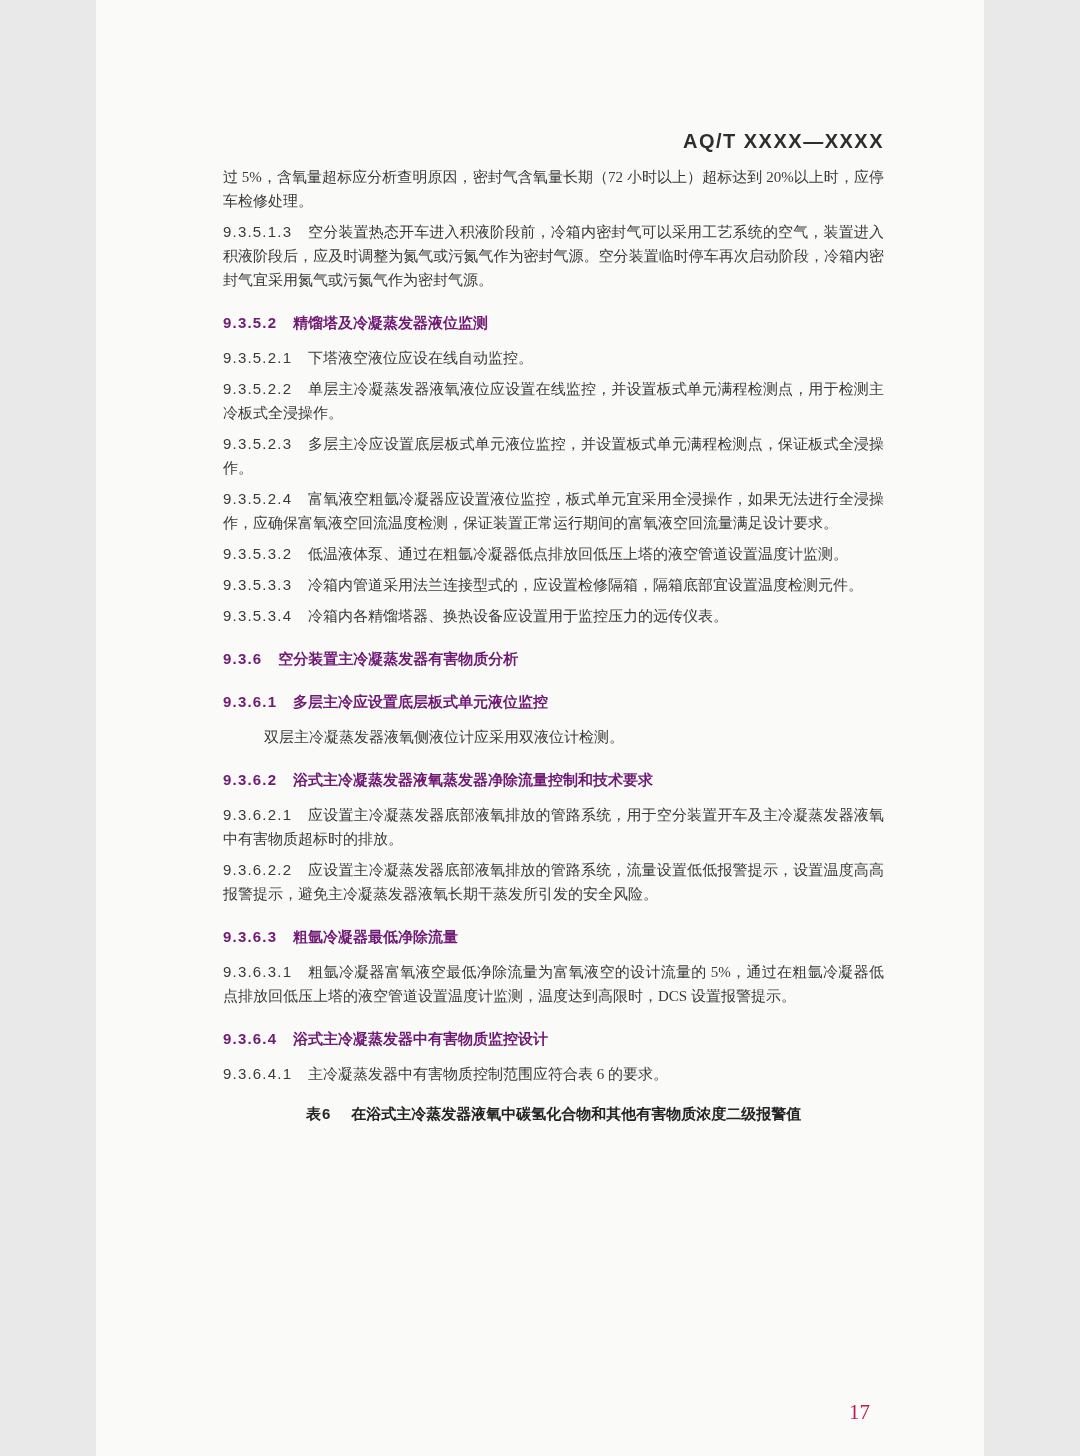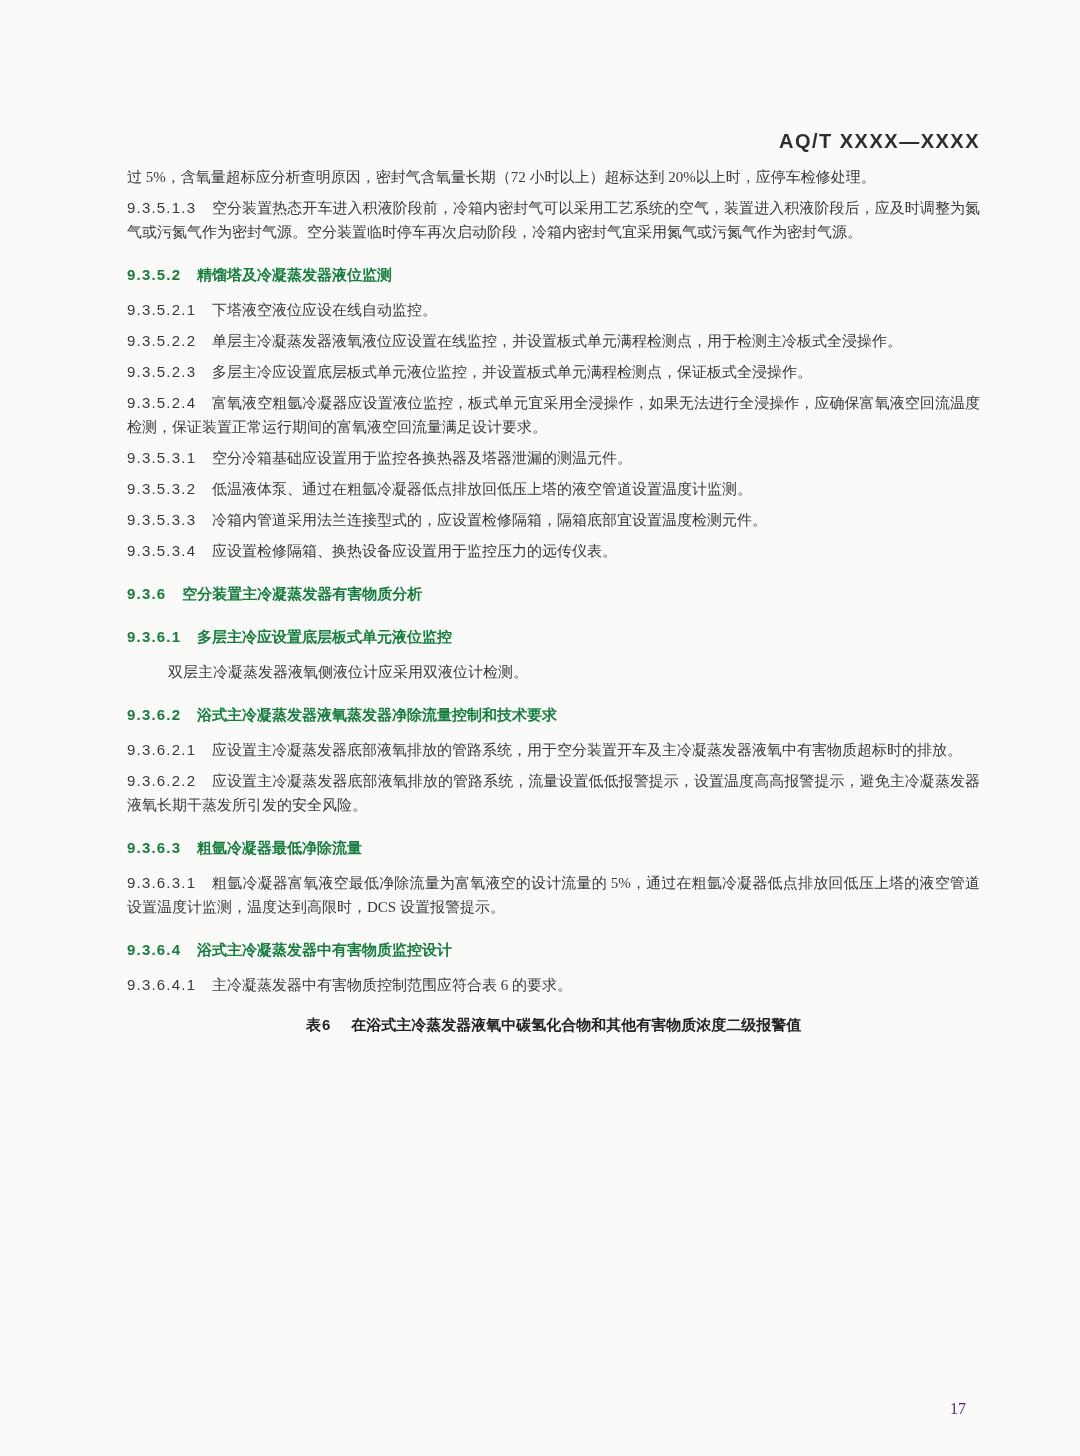--- a/index.html
+++ b/index.html
@@ -2,21 +2,21 @@
 <html><head>
 <meta charset="utf-8">
 <style>
   html, body {
     margin: 0;
     padding: 0;
     background: #e9e9e9;
   }
   .page {
     position: relative;
-    width: 1080px;
+    width: 888px;
     height: 1456px;
     margin: 0 auto;
     background: #fafaf9;
     box-sizing: border-box;
     padding: 130px 100px 0 127px;
     overflow: hidden;
     color: #3a3a3a;
   }
   .header-row {
     text-align: right;
@@ -37,21 +37,21 @@
     color: #3a3a3a;
   }
   .content p.body { margin: 7px 0; }
   .content p.indent {
     margin: 9px 0;
     padding-left: 41px;
   }
   .content p.heading {
     font-family: "Liberation Sans", sans-serif;
     font-weight: 700;
-    color: #15803d;
+    color: #701a75;
     margin: 19px 0 11px 0;
   }
   .content p.caption {
     font-family: "Liberation Sans", sans-serif;
     font-weight: 700;
     color: #242424;
     text-align: center;
     margin: 16px 0 0 0;
   }
   .num {
@@ -60,44 +60,43 @@
     margin-right: 1.05em;
     white-space: nowrap;
   }
   .heading .num { font-weight: 700; }
   .caption .num { margin-right: 1.3em; }
   .page-number {
     position: absolute;
     top: 1400px;
     right: 114px;
     font-family: "Liberation Serif", serif;
-    font-size: 16px;
-    color: #4c1d95;
+    font-size: 21px;
+    color: #be185d;
   }
 </style>
 </head>
 <body>
 
 <div class="page">
   <div class="header-row">
     <span class="std-number">AQ/T XXXX—XXXX</span>
   </div>
 
   <div class="content" id="blocks">
       <p class="body"><span>过 5%，含氧量超标应分析查明原因，密封气含氧量长期（72 小时以上）超标达到 20%以上时，应停车检修处理。</span></p>
       <p class="body"><span class="num">9.3.5.1.3</span><span>空分装置热态开车进入积液阶段前，冷箱内密封气可以采用工艺系统的空气，装置进入积液阶段后，应及时调整为氮气或污氮气作为密封气源。空分装置临时停车再次启动阶段，冷箱内密封气宜采用氮气或污氮气作为密封气源。</span></p>
       <p class="heading"><span class="num">9.3.5.2</span><span>精馏塔及冷凝蒸发器液位监测</span></p>
       <p class="body"><span class="num">9.3.5.2.1</span><span>下塔液空液位应设在线自动监控。</span></p>
       <p class="body"><span class="num">9.3.5.2.2</span><span>单层主冷凝蒸发器液氧液位应设置在线监控，并设置板式单元满程检测点，用于检测主冷板式全浸操作。</span></p>
       <p class="body"><span class="num">9.3.5.2.3</span><span>多层主冷应设置底层板式单元液位监控，并设置板式单元满程检测点，保证板式全浸操作。</span></p>
       <p class="body"><span class="num">9.3.5.2.4</span><span>富氧液空粗氩冷凝器应设置液位监控，板式单元宜采用全浸操作，如果无法进行全浸操作，应确保富氧液空回流温度检测，保证装置正常运行期间的富氧液空回流量满足设计要求。</span></p>
-      <p class="body"><span class="num">9.3.5.3.1</span><span>空分冷箱基础应设置用于监控各换热器及塔器泄漏的测温元件。</span></p>
       <p class="body"><span class="num">9.3.5.3.2</span><span>低温液体泵、通过在粗氩冷凝器低点排放回低压上塔的液空管道设置温度计监测。</span></p>
       <p class="body"><span class="num">9.3.5.3.3</span><span>冷箱内管道采用法兰连接型式的，应设置检修隔箱，隔箱底部宜设置温度检测元件。</span></p>
-      <p class="body"><span class="num">9.3.5.3.4</span><span>应设置检修隔箱、换热设备应设置用于监控压力的远传仪表。</span></p>
+      <p class="body"><span class="num">9.3.5.3.4</span><span>冷箱内各精馏塔器、换热设备应设置用于监控压力的远传仪表。</span></p>
       <p class="heading"><span class="num">9.3.6</span><span>空分装置主冷凝蒸发器有害物质分析</span></p>
       <p class="heading"><span class="num">9.3.6.1</span><span>多层主冷应设置底层板式单元液位监控</span></p>
       <p class="indent"><span>双层主冷凝蒸发器液氧侧液位计应采用双液位计检测。</span></p>
       <p class="heading"><span class="num">9.3.6.2</span><span>浴式主冷凝蒸发器液氧蒸发器净除流量控制和技术要求</span></p>
       <p class="body"><span class="num">9.3.6.2.1</span><span>应设置主冷凝蒸发器底部液氧排放的管路系统，用于空分装置开车及主冷凝蒸发器液氧中有害物质超标时的排放。</span></p>
       <p class="body"><span class="num">9.3.6.2.2</span><span>应设置主冷凝蒸发器底部液氧排放的管路系统，流量设置低低报警提示，设置温度高高报警提示，避免主冷凝蒸发器液氧长期干蒸发所引发的安全风险。</span></p>
       <p class="heading"><span class="num">9.3.6.3</span><span>粗氩冷凝器最低净除流量</span></p>
       <p class="body"><span class="num">9.3.6.3.1</span><span>粗氩冷凝器富氧液空最低净除流量为富氧液空的设计流量的 5%，通过在粗氩冷凝器低点排放回低压上塔的液空管道设置温度计监测，温度达到高限时，DCS 设置报警提示。</span></p>
       <p class="heading"><span class="num">9.3.6.4</span><span>浴式主冷凝蒸发器中有害物质监控设计</span></p>
       <p class="body"><span class="num">9.3.6.4.1</span><span>主冷凝蒸发器中有害物质控制范围应符合表 6 的要求。</span></p>

